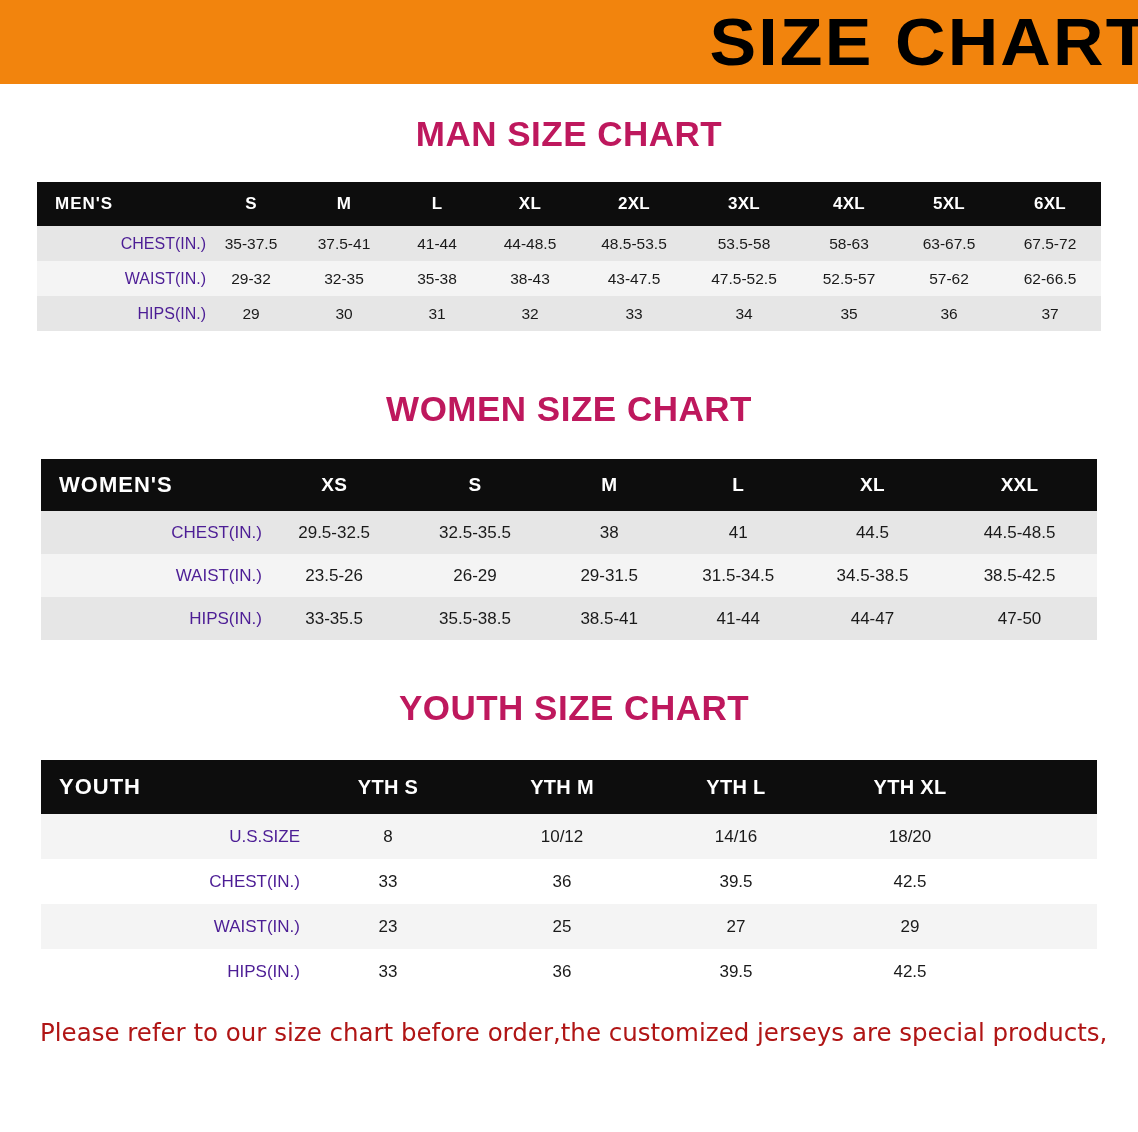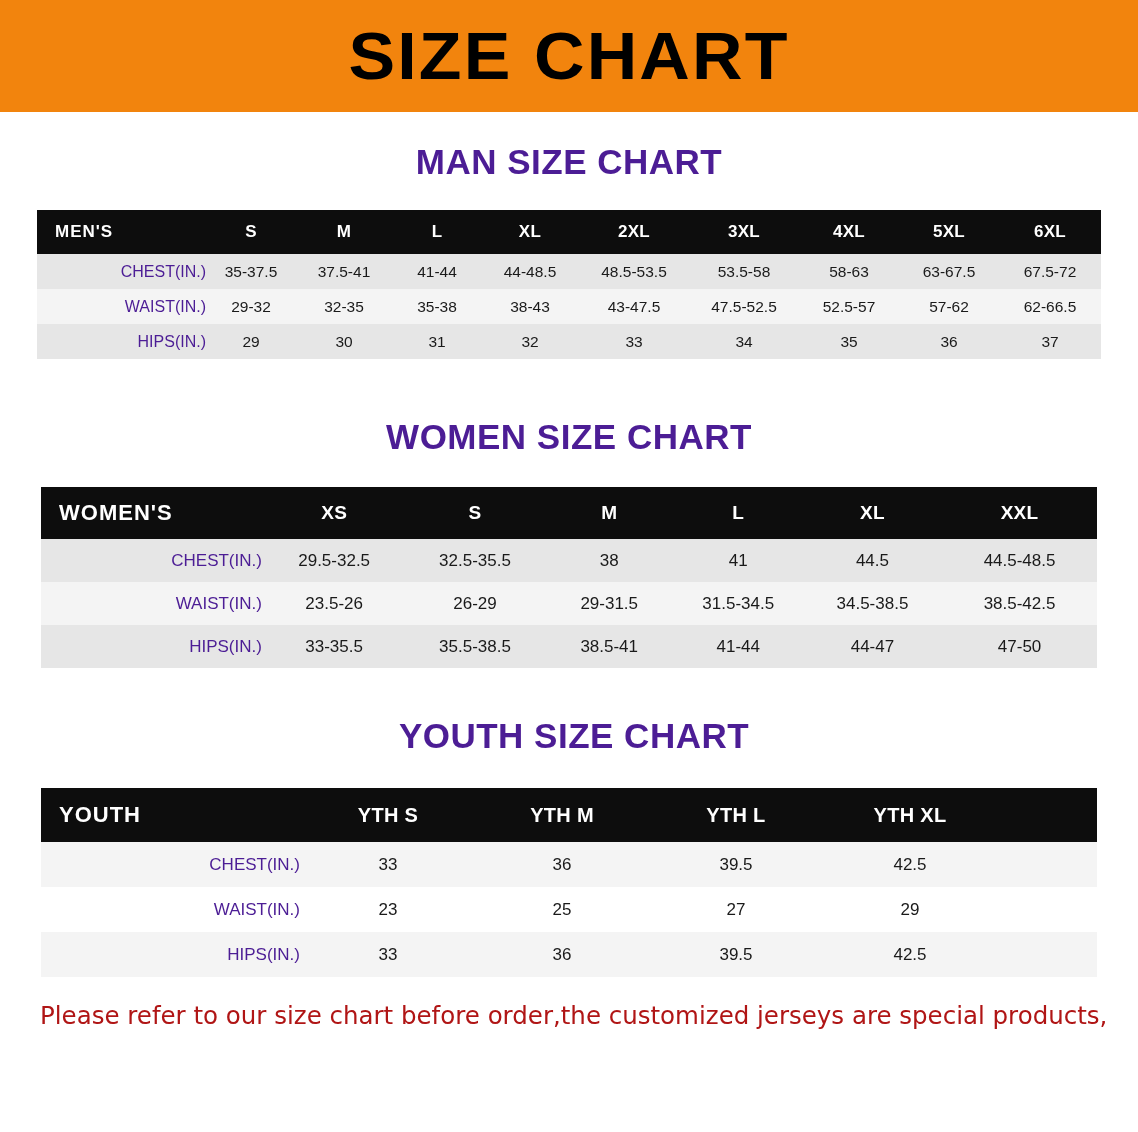--- a/index.html
+++ b/index.html
@@ -9,41 +9,41 @@
   }
   body {
     width: 1138px;
     min-height: 1132px;
     font-family: "Liberation Sans", sans-serif;
     color: #1a1a1a;
     position: relative;
   }
   .banner {
     background: #f2840d;
-    height: 112px;
+    height: 84px;
     display: flex;
     align-items: center;
-    justify-content: center;
+    justify-content: flex-end;
     overflow: hidden;
   }
   .banner-title {
     font-family: "Liberation Sans", sans-serif;
     font-weight: bold;
     font-size: 66px;
     letter-spacing: 2px;
     color: #000;
     line-height: 1;
     transform: scaleX(1.06);
   }
   .section-title {
     text-align: center;
     font-weight: bold;
     font-size: 35px;
     letter-spacing: 0.5px;
-    color: #4c1d95;
+    color: #be185d;
     margin: 0;
   }
   .man-title { padding-top: 30px; padding-bottom: 20px; }
   .women-title { padding-top: 50px; padding-bottom: 22px; }
   .youth-title { padding-top: 40px; padding-bottom: 24px; padding-left: 10px; }
 
   table {
     border-collapse: collapse;
     table-layout: fixed;
     margin: 8px auto;
@@ -256,20 +256,28 @@
       <th class="rowhead">YOUTH</th>
       <th>YTH S</th>
       <th>YTH M</th>
       <th>YTH L</th>
       <th>YTH XL</th>
       <th></th>
     </tr>
   </thead>
   <tbody>
     <tr>
+      <td class="rowhead">U.S.SIZE</td>
+      <td>8</td>
+      <td>10/12</td>
+      <td>14/16</td>
+      <td>18/20</td>
+      <td></td>
+    </tr>
+    <tr>
       <td class="rowhead">CHEST(IN.)</td>
       <td>33</td>
       <td>36</td>
       <td>39.5</td>
       <td>42.5</td>
       <td></td>
     </tr>
     <tr>
       <td class="rowhead">WAIST(IN.)</td>
       <td>23</td>

